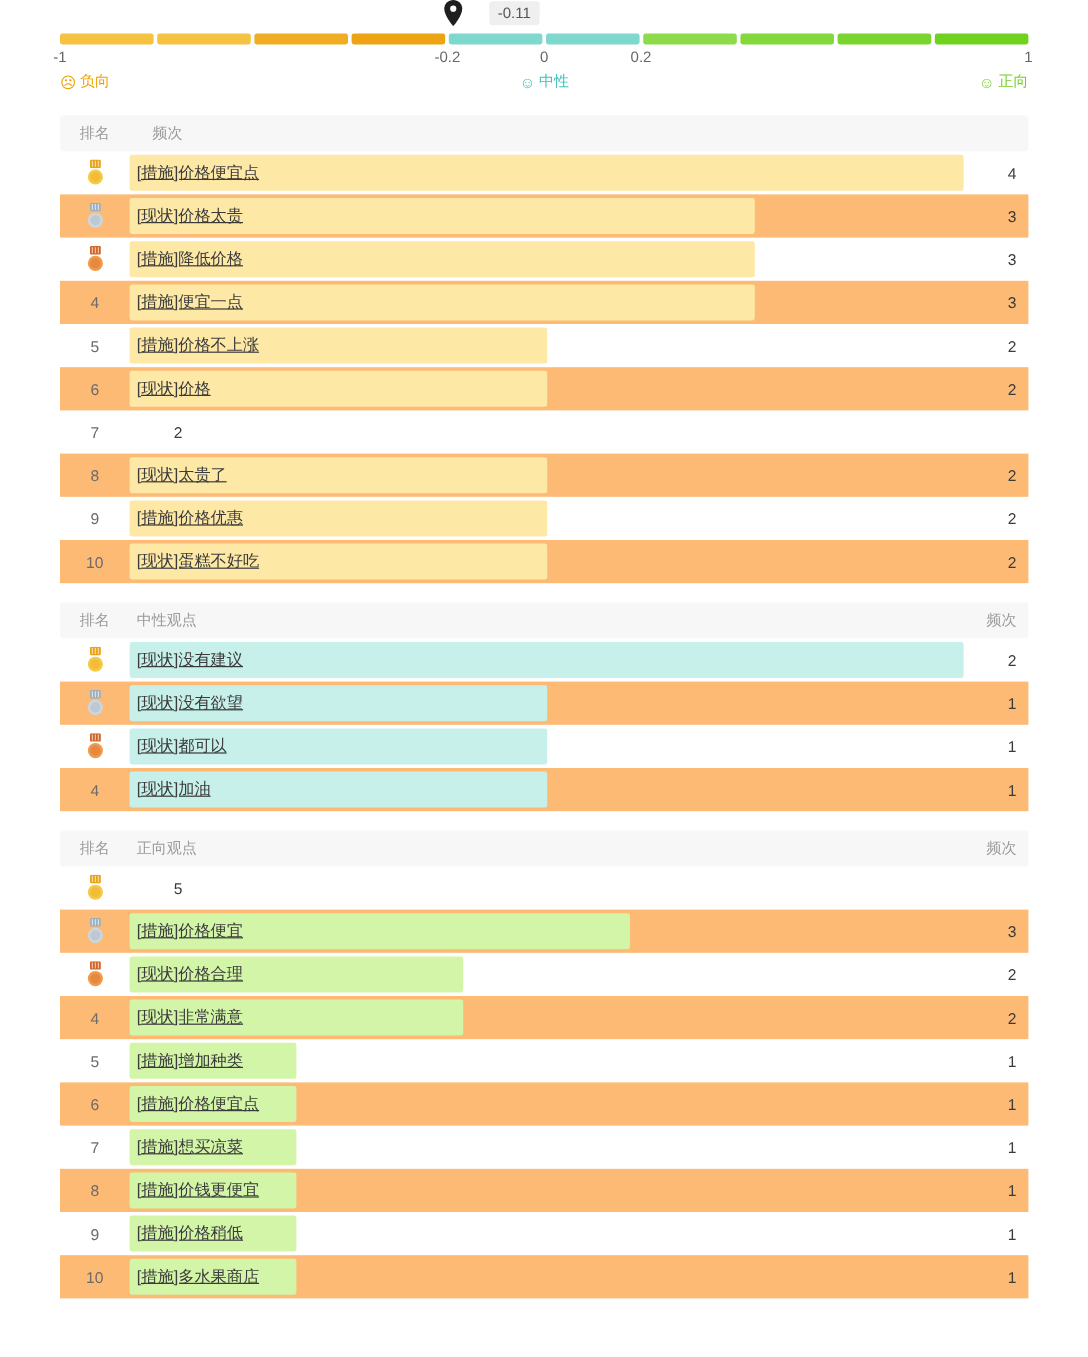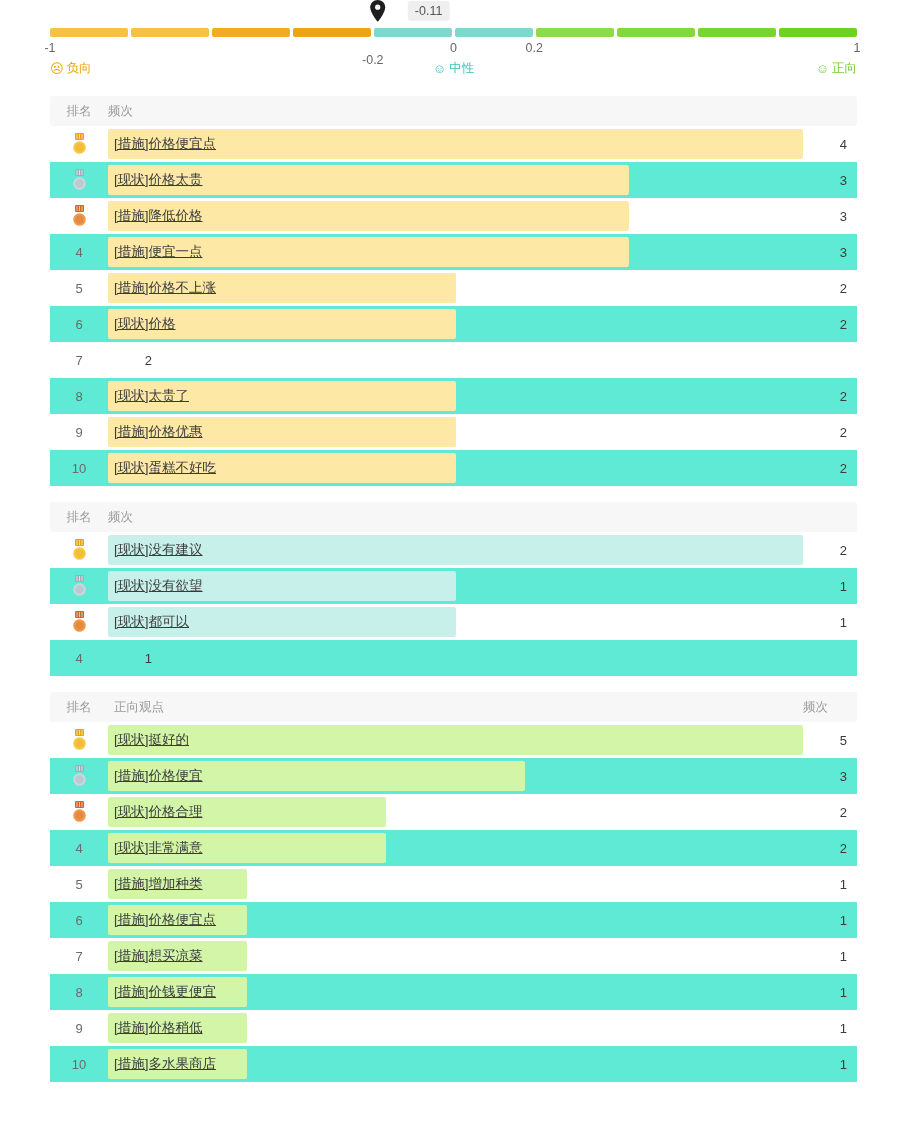--- a/index.html
+++ b/index.html
@@ -50,27 +50,27 @@
   
   .section { margin: 0 0 16px 0; padding: 0 50px; }
   .sec-head {
     display: flex; align-items: center;
     height: 30px; background: #f7f7f7;
     font-size: 12.5px; color: #9a9a9a;
     border-radius: 3px;
   }
   .col-rank { width: 58px; text-align: center; flex: 0 0 58px; }
   .col-label { flex: 1 1 auto; padding-left: 6px; }
-  .col-freq { width: 54px; flex: 0 0 54px; padding-right: 10px; }
+  .col-freq { width: 54px; text-align: right; flex: 0 0 54px; padding-right: 10px; }
 
   .row {
     display: flex; align-items: center; height: 36px;
     font-size: 13.5px; color: #3b3b3b; position: relative;
   }
-  .row.alt { background: #5eead4; }
+  .row.alt { background: #fdba74; }
   .rank-cell {
     width: 58px; flex: 0 0 58px; display: flex;
     align-items: center; justify-content: center; color: #6b6b6b; font-size: 13px;
   }
   .medal { width: 17px; height: 22px; display: block; }
   .label-cell {
     flex: 1 1 auto; position: relative; height: 100%;
     display: flex; align-items: center; padding-left: 0;
   }
   .label-bar {
@@ -109,21 +109,21 @@
         <div class="seg" style="background: rgb(237, 164, 20);"></div>
         <div class="seg" style="background: rgb(127, 216, 205);"></div>
         <div class="seg" style="background: rgb(127, 216, 205);"></div>
         <div class="seg" style="background: rgb(141, 219, 74);"></div>
         <div class="seg" style="background: rgb(131, 216, 59);"></div>
         <div class="seg" style="background: rgb(121, 213, 45);"></div>
         <div class="seg" style="background: rgb(111, 210, 31);"></div>
       </div>
     <div class="ticks" id="gauge-ticks">
         <div class="tick" style="left: 0%;">-1</div>
-        <div class="tick" style="left: 40%; margin-top: 12px;">-0.2</div>
+        <div class="tick" style="left: 40%;">-0.2</div>
         <div class="tick" style="left: 50%;">0</div>
         <div class="tick" style="left: 60%;">0.2</div>
         <div class="tick" style="left: 100%;">1</div>
       </div>
     <div class="legend" id="gauge-legend">
         <div class="legend-item" style="left: 0px; color: rgb(240, 162, 2); transform: translateX(0px);">
           <span class="face">☹</span>
           <span>负向</span>
         </div>
         <div class="legend-item" style="left: 50%; color: rgb(63, 195, 184);">
@@ -243,20 +243,21 @@
           <div class="label-cell">
             <div class="label-bar" style="background: rgb(253, 232, 166); width: 50%;"></div>
             <span class="label-text">[现状]蛋糕不好吃</span>
           </div>
           <div class="freq-cell">2</div>
         </div>
       </div>
       <div class="section">
         <div class="sec-head">
           <div class="col-rank">排名</div>
+          <div class="col-label">中性观点</div>
           <div class="col-freq">频次</div>
         </div>
         <div class="row">
           <div class="rank-cell">
             <svg class="medal" viewBox="0 0 17 22">
               <rect x="4" y="0" width="9" height="7" rx="1" fill="#e8a317"></rect>
               <rect x="5.5" y="1" width="1" height="5" fill="#ffffff" opacity=".6"></rect>
               <rect x="8" y="1" width="1" height="5" fill="#ffffff" opacity=".6"></rect>
               <rect x="10.5" y="1" width="1" height="5" fill="#ffffff" opacity=".6"></rect>
               <circle cx="8.5" cy="14.5" r="6.3" fill="#f7c948"></circle>
@@ -298,44 +299,44 @@
             </svg>
           </div>
           <div class="label-cell">
             <div class="label-bar" style="background: rgb(200, 240, 234); width: 50%;"></div>
             <span class="label-text">[现状]都可以</span>
           </div>
           <div class="freq-cell">1</div>
         </div>
         <div class="row alt">
           <div class="rank-cell">4</div>
+          <div class="label-cell">
+            <div class="label-bar" style="background: rgb(200, 240, 234); width: 50%;"></div>
+            <span class="label-text">[现状]加油</span>
+          </div>
           <div class="freq-cell">1</div>
         </div>
       </div>
       <div class="section">
         <div class="sec-head">
           <div class="col-rank">排名</div>
           <div class="col-label">正向观点</div>
           <div class="col-freq">频次</div>
         </div>
         <div class="row">
           <div class="rank-cell">
             <svg class="medal" viewBox="0 0 17 22">
               <rect x="4" y="0" width="9" height="7" rx="1" fill="#e8a317"></rect>
               <rect x="5.5" y="1" width="1" height="5" fill="#ffffff" opacity=".6"></rect>
               <rect x="8" y="1" width="1" height="5" fill="#ffffff" opacity=".6"></rect>
               <rect x="10.5" y="1" width="1" height="5" fill="#ffffff" opacity=".6"></rect>
               <circle cx="8.5" cy="14.5" r="6.3" fill="#f7c948"></circle>
               <circle cx="8.5" cy="14.5" r="4.2" fill="#e8a317" opacity=".35"></circle>
             </svg>
           </div>
-          <div class="label-cell">
-            <div class="label-bar" style="background: rgb(210, 245, 168); width: 100%;"></div>
-            <span class="label-text">[现状]挺好的</span>
-          </div>
           <div class="freq-cell">5</div>
         </div>
         <div class="row alt">
           <div class="rank-cell">
             <svg class="medal" viewBox="0 0 17 22">
               <rect x="4" y="0" width="9" height="7" rx="1" fill="#9fb0bd"></rect>
               <rect x="5.5" y="1" width="1" height="5" fill="#ffffff" opacity=".6"></rect>
               <rect x="8" y="1" width="1" height="5" fill="#ffffff" opacity=".6"></rect>
               <rect x="10.5" y="1" width="1" height="5" fill="#ffffff" opacity=".6"></rect>
               <circle cx="8.5" cy="14.5" r="6.3" fill="#cdd6de"></circle>

